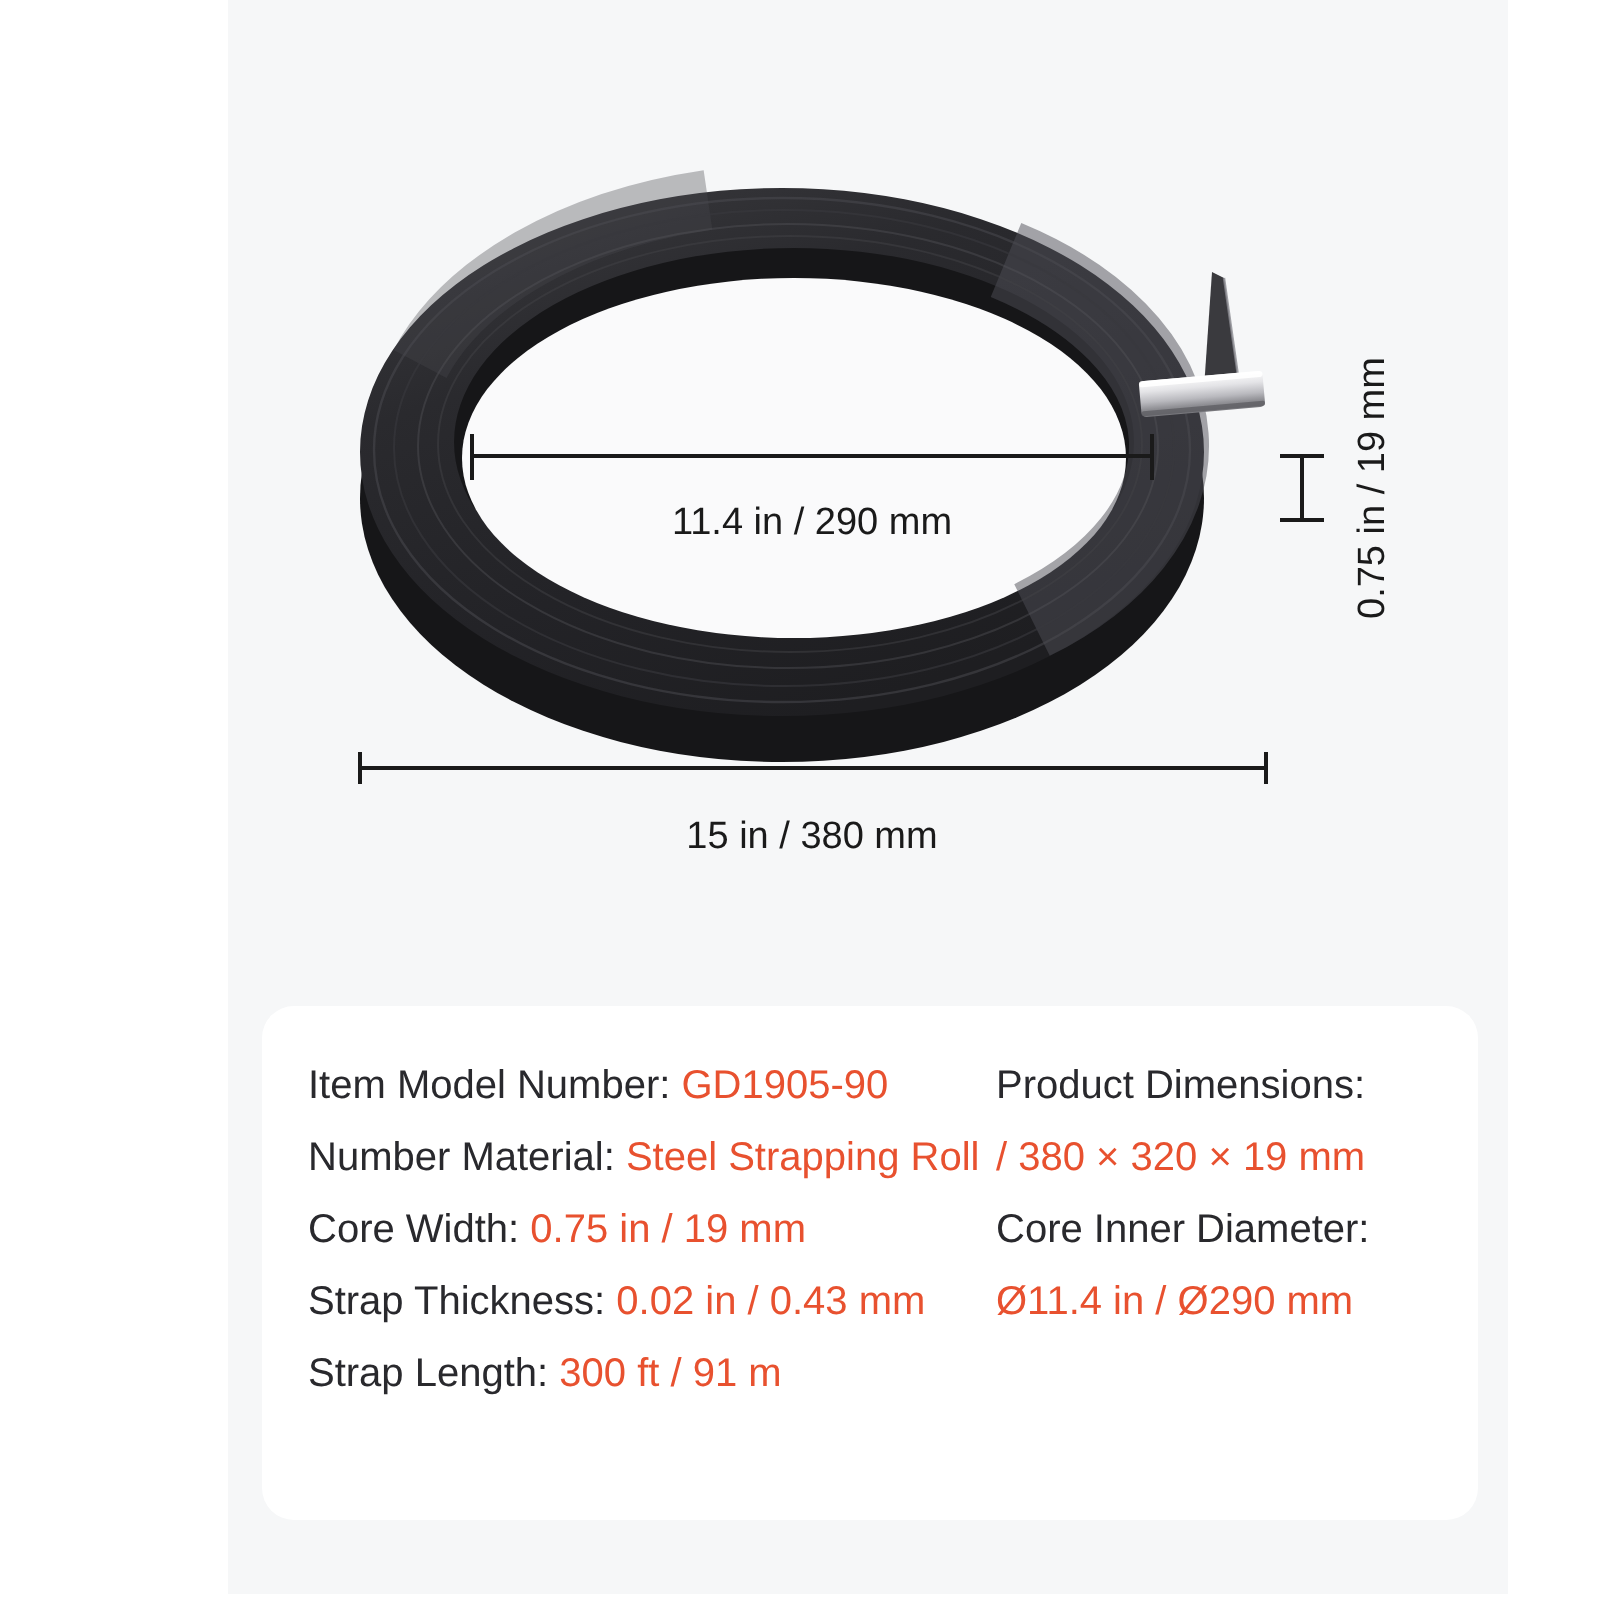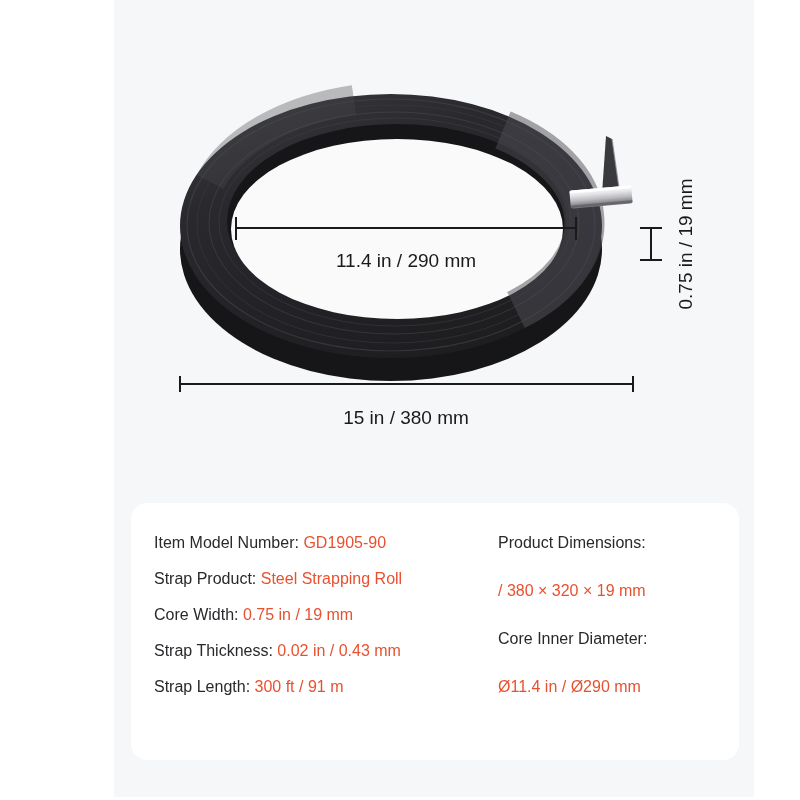--- a/index.html
+++ b/index.html
@@ -15,26 +15,26 @@
   }
   .diagram-svg{position:absolute;left:0;top:0;width:640px;height:480px;display:block;}
   .dim-text{
     font-family:"Liberation Sans", sans-serif;
     font-size:19px;fill:#1A1A1A;
   }
   .spec-panel{
     position:absolute;left:17px;top:503px;width:608px;height:257px;
     background:#FFFFFF;border-radius:16px;
     box-sizing:border-box;padding:22px 0 0 23px;
-    font-size:16px;color:#29292D;
+    font-size:20px;color:#29292D;
   }
   .spec-cols{display:flex;}
   .spec-col{display:flex;flex-direction:column;}
   .spec-col.left{width:344px;}
-  .spec-col.right{flex:1;justify-content:space-between;}
+  .spec-col.right{flex:1;}
   .spec-row{line-height:36px;white-space:nowrap;}
   .spec-label{color:#29292D;}
   .spec-value{color:#E8512F;}
 </style>
 </head>
 <body>
 
 <div class="page">
   <div class="stage">
 
@@ -103,21 +103,21 @@
       <text class="dim-text" x="292" y="424" text-anchor="middle">15 in / 380 mm</text>
     </svg>
 
     <div class="spec-panel">
       <div class="spec-cols">
         <div class="spec-col left">
           <div class="spec-row">
             <span class="spec-label">Item Model Number: </span><span class="spec-value">GD1905-90</span>
           </div>
           <div class="spec-row">
-            <span class="spec-label">Strap Product: </span><span class="spec-value">Steel Strapping Roll</span>
+            <span class="spec-label">Number Material: </span><span class="spec-value">Steel Strapping Roll</span>
           </div>
           <div class="spec-row">
             <span class="spec-label">Core Width: </span><span class="spec-value">0.75 in / 19 mm</span>
           </div>
           <div class="spec-row">
             <span class="spec-label">Strap Thickness: </span><span class="spec-value">0.02 in / 0.43 mm</span>
           </div>
           <div class="spec-row">
             <span class="spec-label">Strap Length: </span><span class="spec-value">300 ft / 91 m</span>
           </div>

